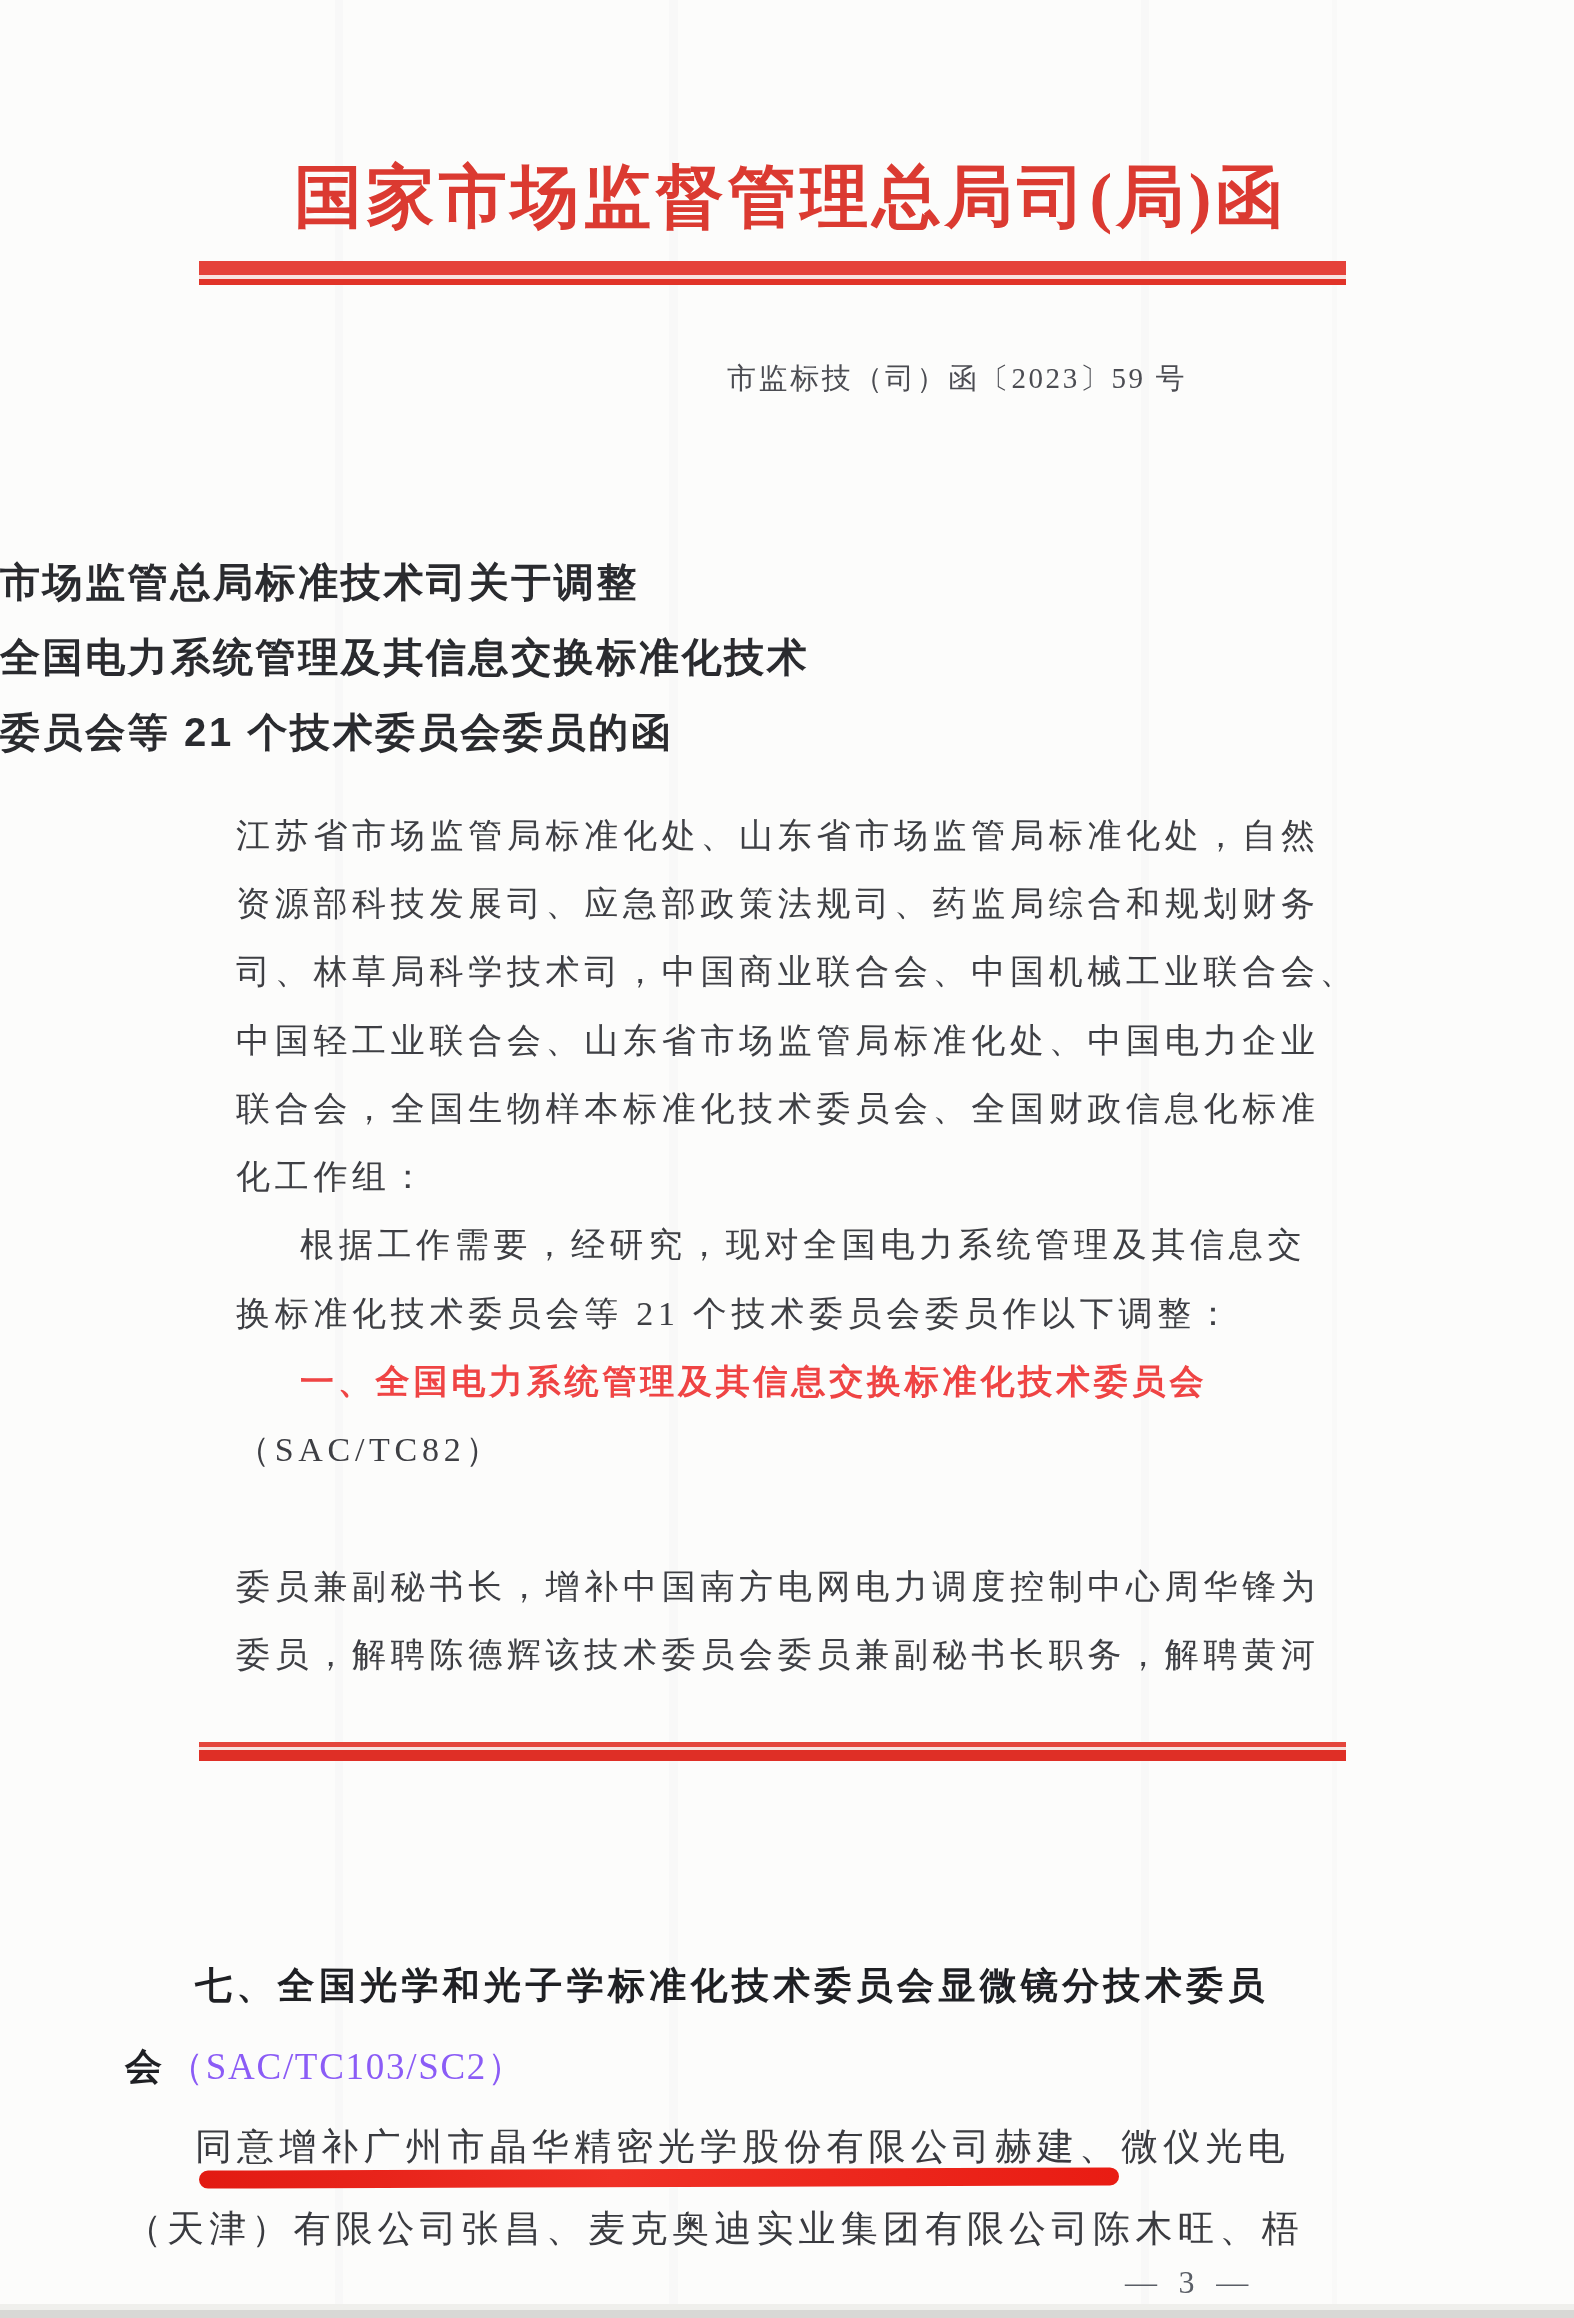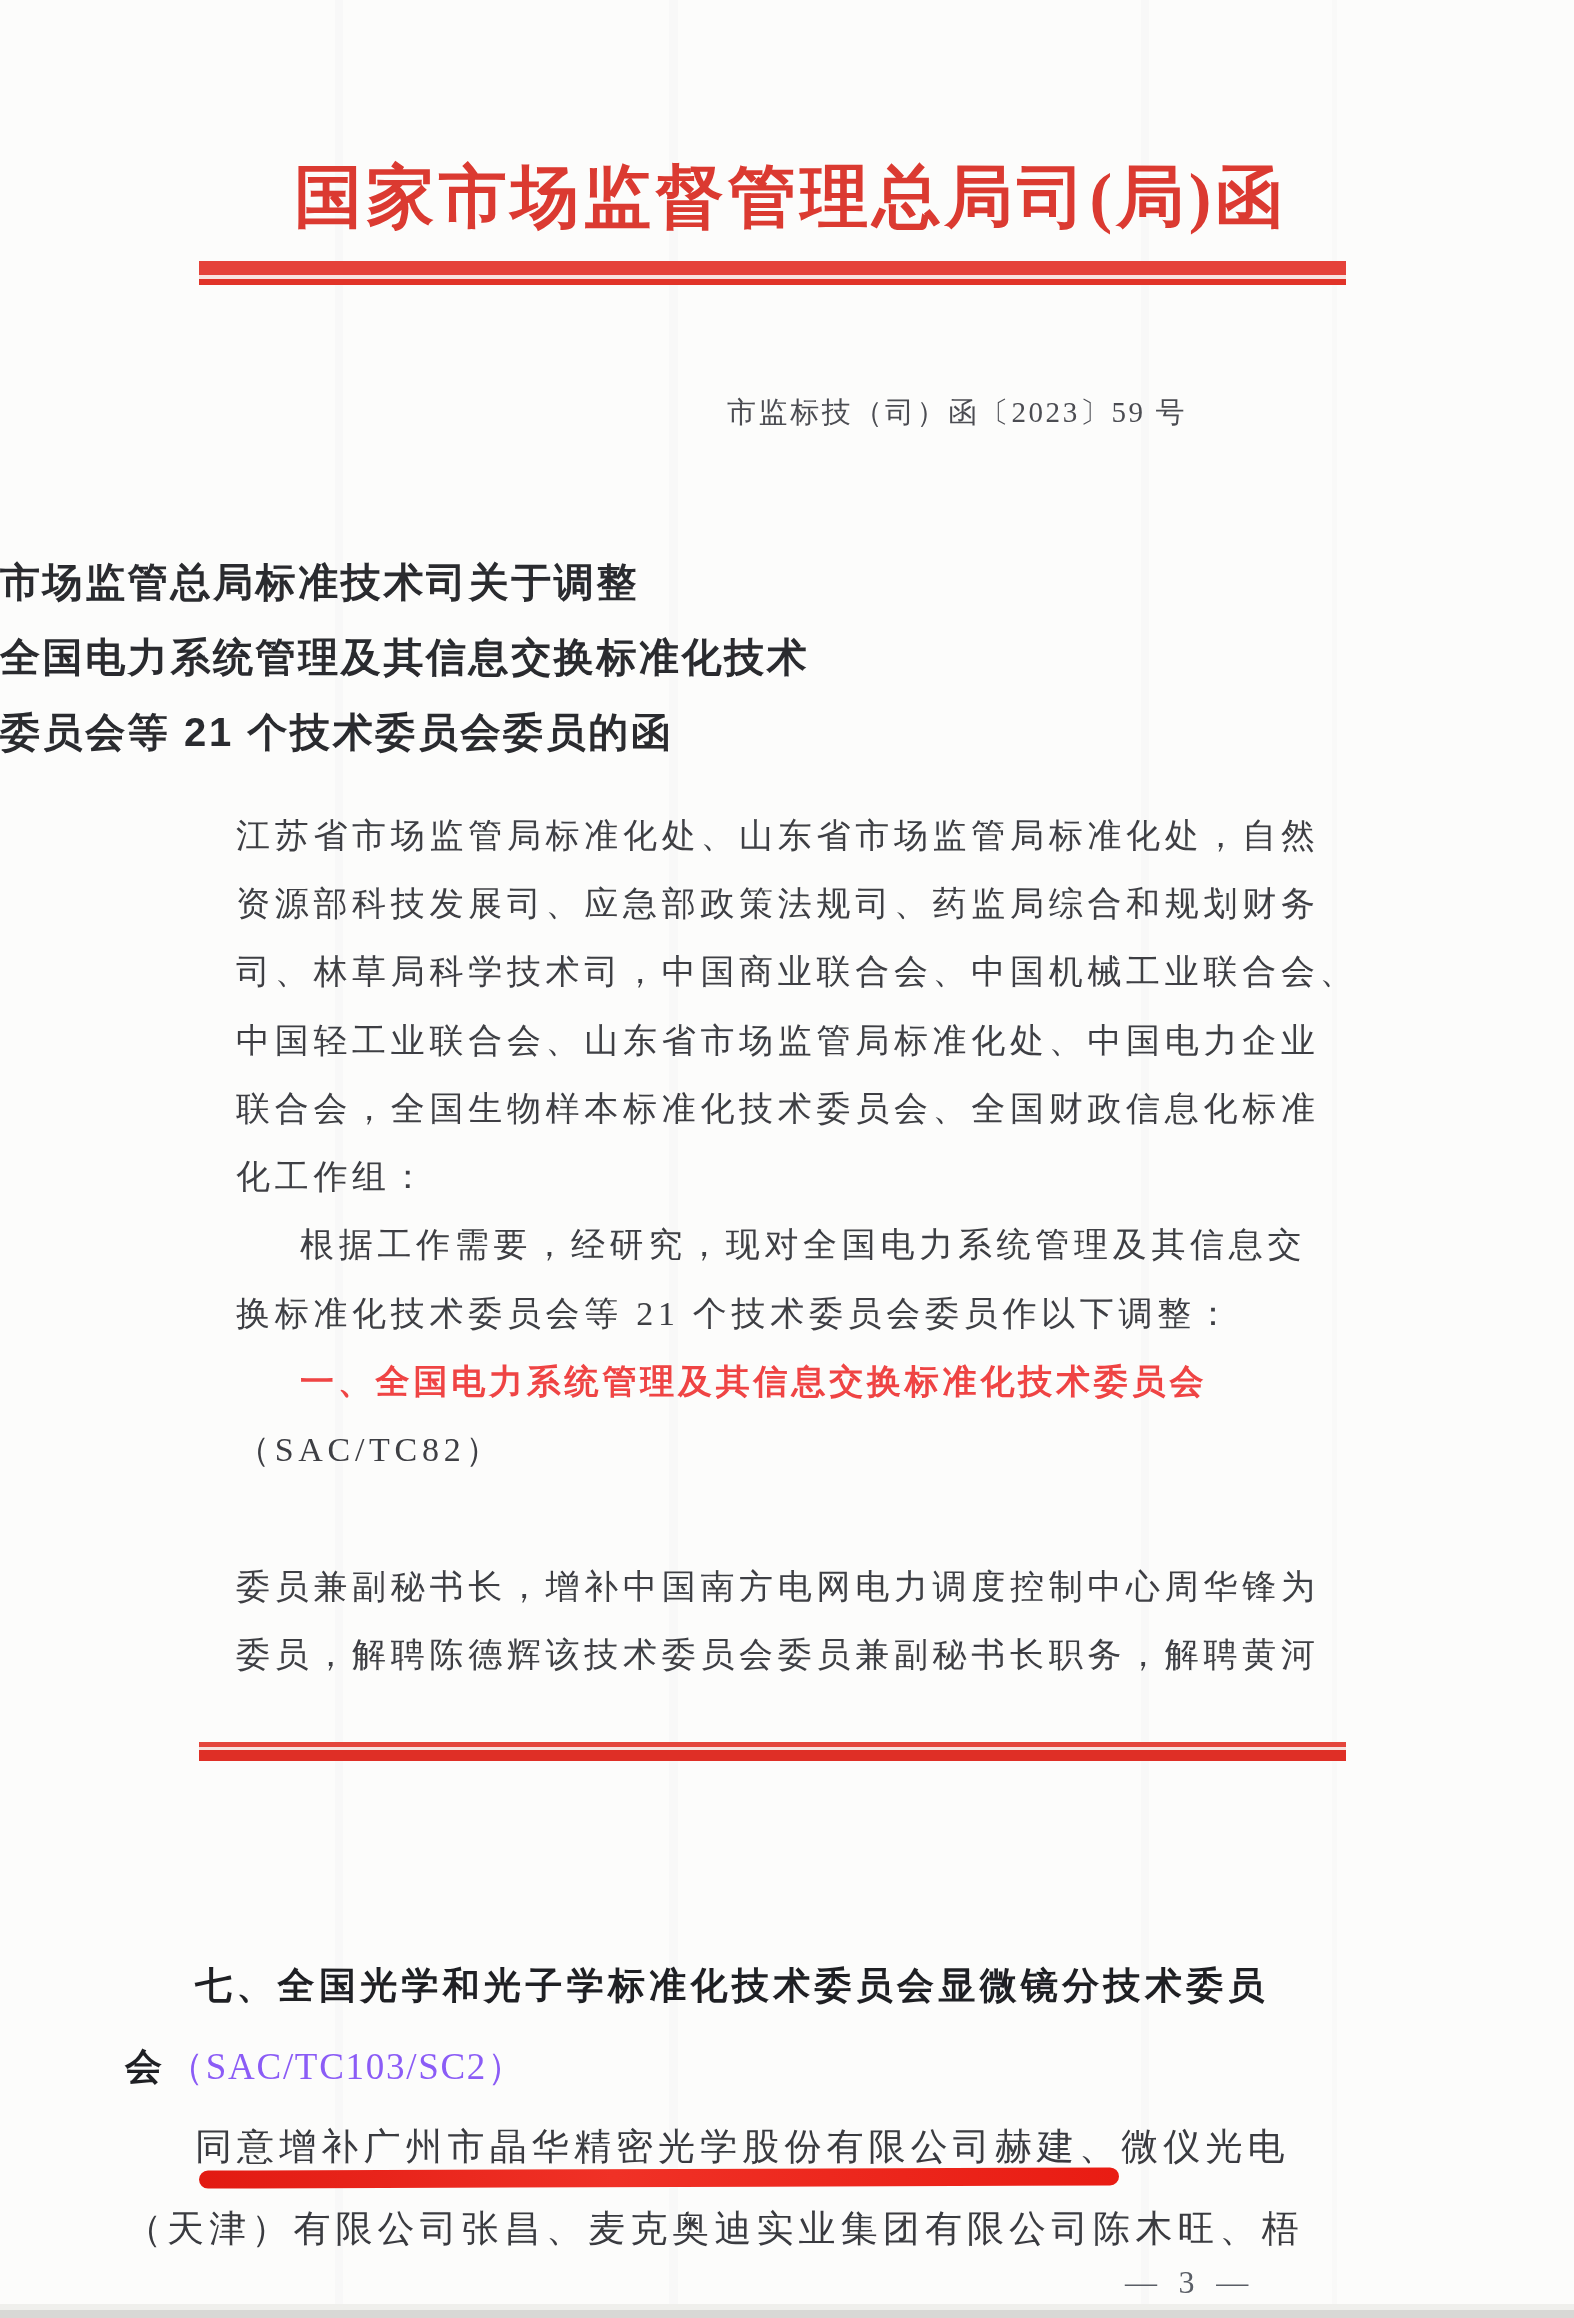--- a/index.html
+++ b/index.html
@@ -29,21 +29,21 @@
     color:var(--header-red,#db3a31);
     font-family:"Liberation Serif","DejaVu Serif",serif;
   }
   .rule{position:absolute;left:199px;width:1147px;}
   .rule-top{top:261px;}
   .rule-top .r1{height:13.7px;background:var(--rule-red,#e5423a);}
   .rule-top .r2{height:4.3px;background:#f8e3e0;}
   .rule-top .r3{height:6px;background:#e13328;}
   .doc-number{
     position:absolute;top:359px;left:727px;
-    font-size:29px;letter-spacing:2.6px;color:#4b4c52;white-space:nowrap;margin-top:34px;
+    font-size:29px;letter-spacing:2.6px;color:#4b4c52;white-space:nowrap;
   }
 
   
   .subject{
     position:absolute;top:545px;left:0;width:100%;
     text-align:left;font-weight:700;
     font-size:40px;line-height:75px;letter-spacing:2.6px;color:#2a2b2f;
     font-family:"Liberation Sans","DejaVu Sans",sans-serif;
   }
 

